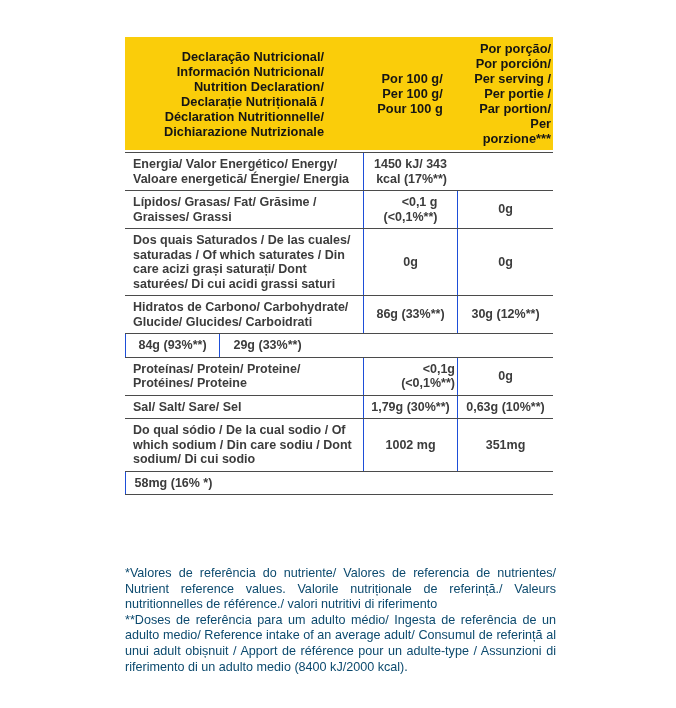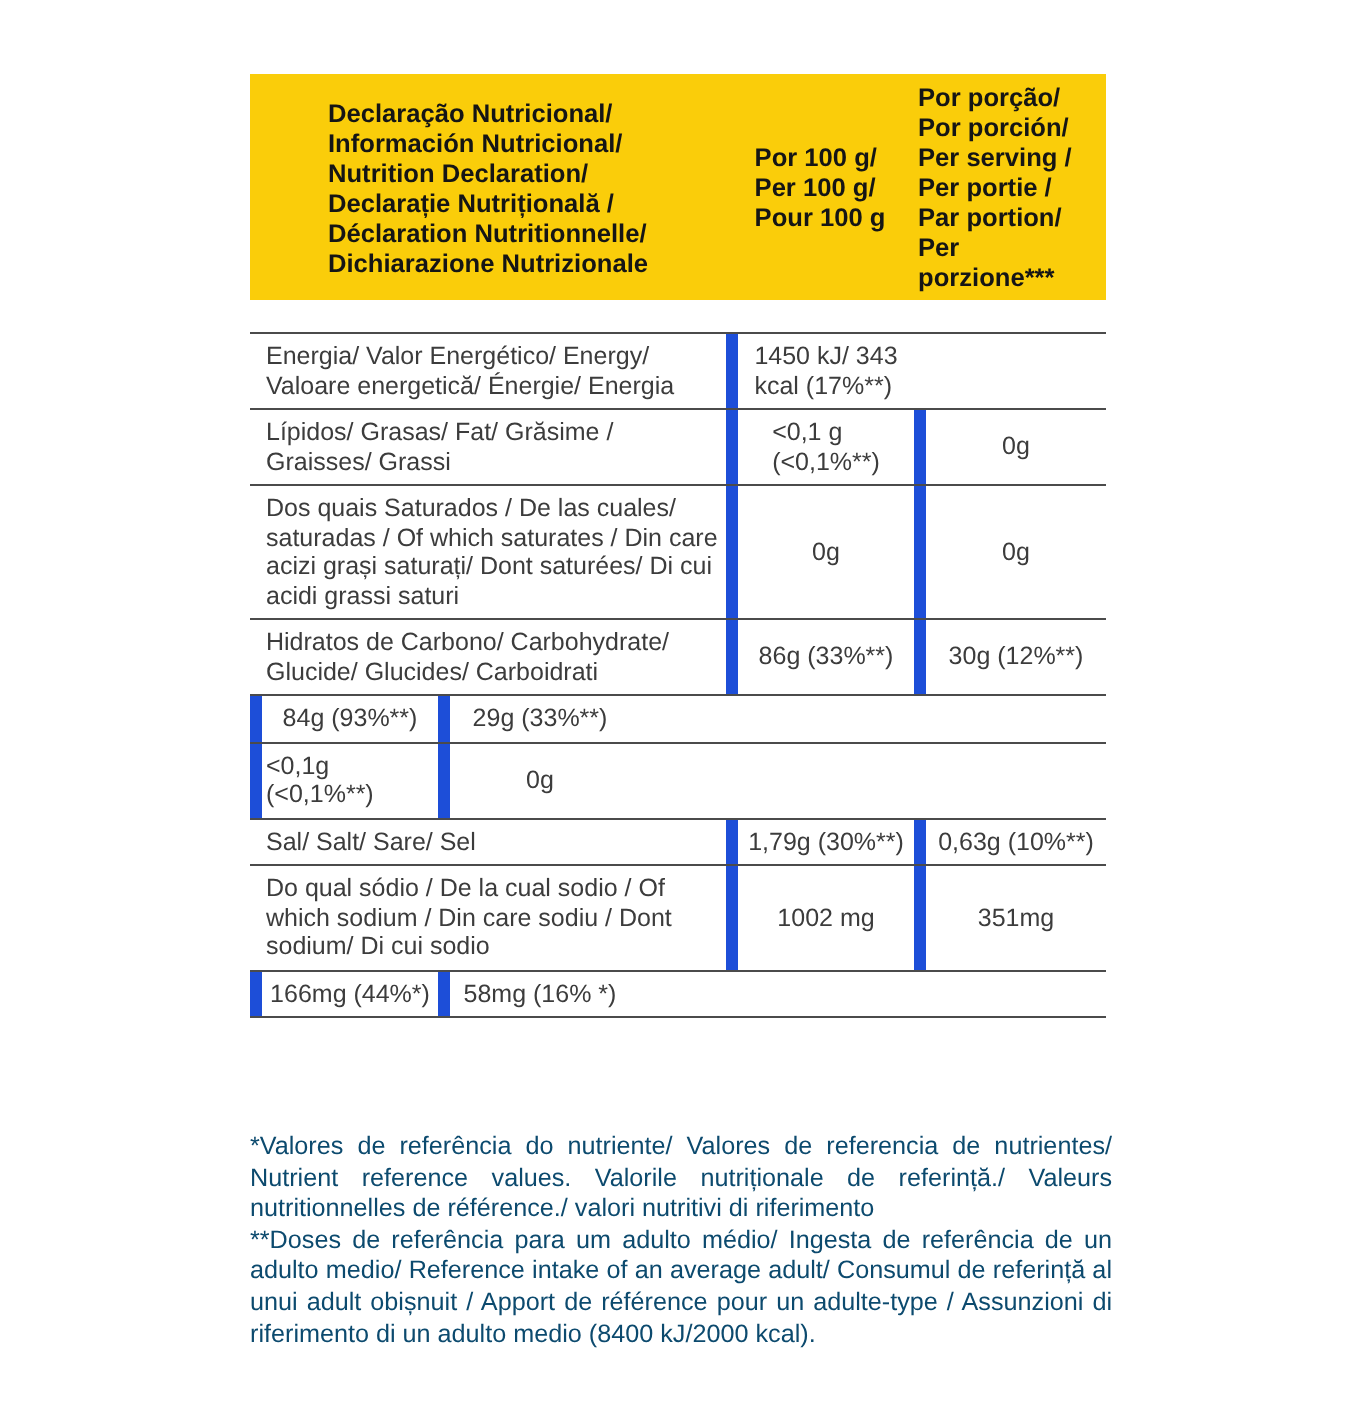--- a/index.html
+++ b/index.html
@@ -21,35 +21,36 @@
   }
   .thead {
     display: flex;
     background: #FACD0A;
     min-height: 103px;
   }
   .th {
     display: flex;
     align-items: center;
     justify-content: center;
-    text-align: left;
+    text-align: right;
     font-weight: bold;
     color: #151515;
     font-size: 12.8px;
     line-height: 15px;
     white-space: pre-line;
     box-sizing: border-box;
     padding: 4px 2px;
   }
   .col-name   { width: 238px; }
   .col-100    { width: 94px;  }
   .col-portion{ width: 96px;  }
   .tbody {
-    margin-top: 16px;
+    margin-top: 2px;
     border-top: 1px solid #4b4b4b;
+    font-weight: bold;
   }
   .tr {
     display: flex;
     border-bottom: 1px solid #4b4b4b;
     align-items: stretch;
   }
   .td {
     box-sizing: border-box;
     display: flex;
     align-items: center;
@@ -59,22 +60,22 @@
     color: #3c3c3c;
   }
   .td.col-name {
     justify-content: flex-start;
     text-align: left;
     padding-left: 8px;
     padding-right: 4px;
   }
   .td.col-100, .td.col-portion {
     justify-content: center;
-    text-align: left;
-    border-left: 6px solid #1d4ed8;
+    text-align: right;
+    border-left: 1px solid #1d4ed8;
     white-space: pre-line;
   }
   .footnote {
     position: absolute;
     left: 125px; top: 566px;
     width: 431px;
     margin: 0;
     font-size: 12.6px;
     line-height: 15.6px;
     color: #0c4a6e;
@@ -124,34 +125,34 @@
         <div class="tr">
           <div class="td col-name">Hidratos de Carbono/ Carbohydrate/ Glucide/ Glucides/ Carboidrati</div>
           <div class="td col-100">86g (33%**)</div>
           <div class="td col-portion">30g (12%**)</div>
         </div>
         <div class="tr">
           <div class="td col-100">84g (93%**)</div>
           <div class="td col-portion">29g (33%**)</div>
         </div>
         <div class="tr">
+          <div class="td col-name">Proteínas/ Protein/ Proteine/ Protéines/ Proteine</div>
           <div class="td col-100">&lt;0,1g (&lt;0,1%**)</div>
           <div class="td col-portion">0g</div>
         </div>
         <div class="tr">
           <div class="td col-name">Sal/ Salt/ Sare/ Sel</div>
           <div class="td col-100">1,79g (30%**)</div>
           <div class="td col-portion">0,63g (10%**)</div>
         </div>
         <div class="tr">
           <div class="td col-name">Do qual sódio / De la cual sodio / Of which sodium / Din care sodiu / Dont sodium/ Di cui sodio</div>
           <div class="td col-100">1002 mg</div>
           <div class="td col-portion">351mg</div>
         </div>
         <div class="tr">
-          <div class="td col-100">166mg (44%*)</div>
           <div class="td col-portion">58mg (16% *)</div>
         </div>
       </div>
   </div>
   <p class="footnote">*Valores de referência do nutriente/ Valores de referencia de nutrientes/ Nutrient reference values. Valorile nutriționale de referință./ Valeurs nutritionnelles de référence./ valori nutritivi di riferimento
 **Doses de referência para um adulto médio/ Ingesta de referência de un adulto medio/ Reference intake of an average adult/ Consumul de referință al unui adult obișnuit / Apport de référence pour un adulte-type / Assunzioni di riferimento di un adulto medio (8400 kJ/2000 kcal).</p>
 </div>
 
 </body></html>

